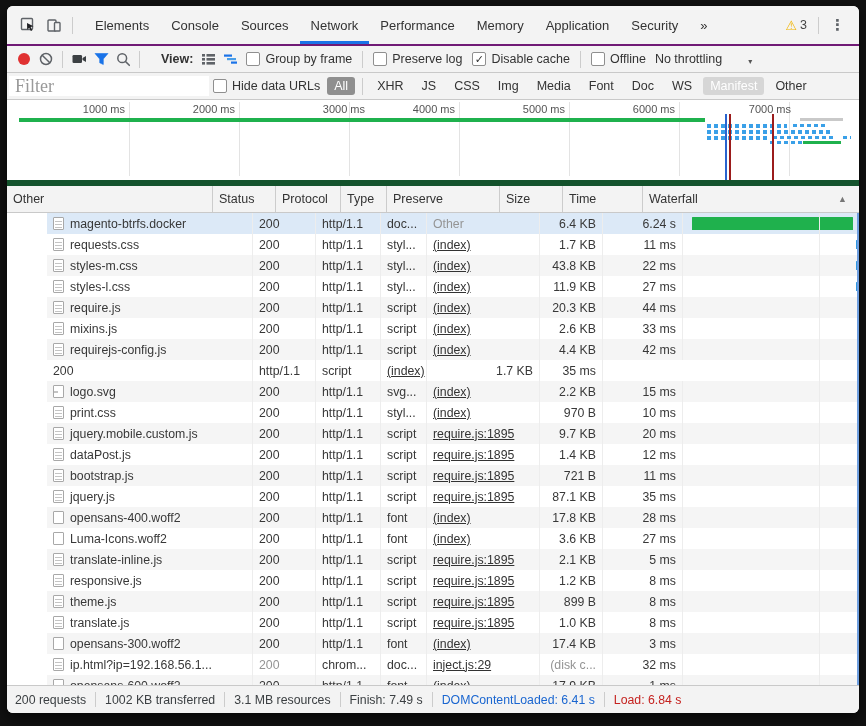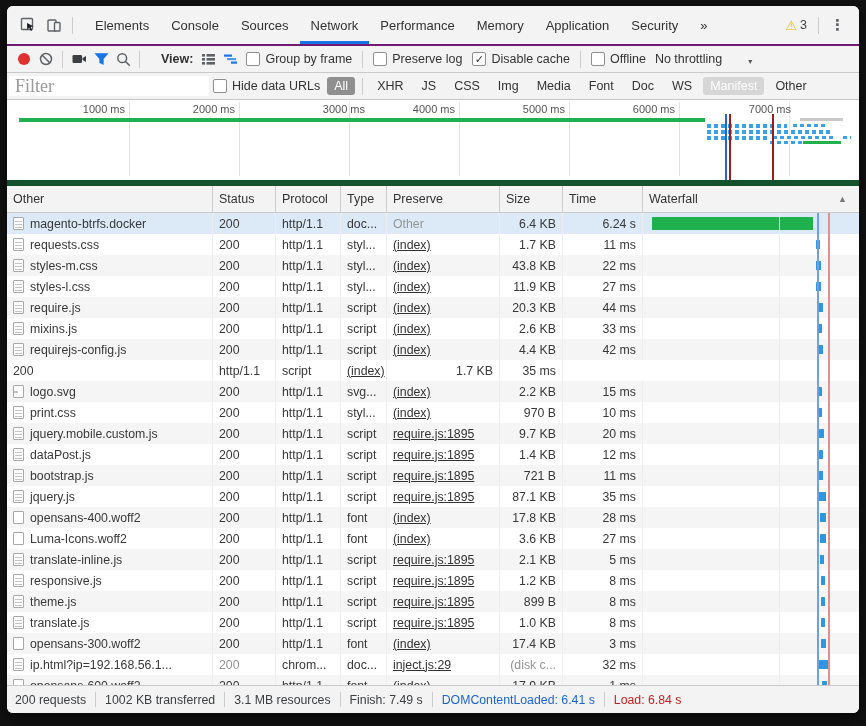--- a/index.html
+++ b/index.html
@@ -50,21 +50,21 @@
   .ov-bar{position:absolute;}
   .ov-line{position:absolute;top:14px;bottom:0;width:2px;}
   
   .grid-cols{display:grid;grid-template-columns:206px 63px 65px 46px 113px 63px 80px 1fr;}
   #thead{height:26px;flex:0 0 26px;background:#f3f3f3;border-bottom:1px solid #c9c9c9;
     font-size:12.5px;color:#333;align-items:center;}
   #thead .hcell{padding:0 6px;border-right:1px solid #ccc;height:100%;display:flex;align-items:center;
     white-space:nowrap;overflow:hidden;}
   #thead .hcell:last-child{border-right:none;justify-content:space-between;}
   .sort-arrow{color:#777;font-size:9px;margin-right:6px;}
-  #tbody{flex:1 1 auto;position:relative;overflow:hidden;background:#fff;}
+  #tbody{flex:1 1 auto;position:relative;overflow:hidden;background:#fff;margin-left:40px;}
   .row{height:21px;font-size:12.3px;color:#383838;align-items:center;}
   .row:nth-child(odd){background:#f5f5f5;}
   .row.selected{background:#dce9f7;}
   .cell{padding:0 6px;border-right:1px solid #ededed;height:100%;display:flex;align-items:center;
     white-space:nowrap;overflow:hidden;}
   .cell.num{justify-content:flex-end;}
   .cell.wf{border-right:none;position:relative;padding:0;}
   .dim{color:#949494;}
   .ini-link{text-decoration:underline;color:#333;}
   .ficon{flex:0 0 11px;width:11px;height:13px;border:1px solid #a8a8a8;border-radius:1px;background:#fff;

